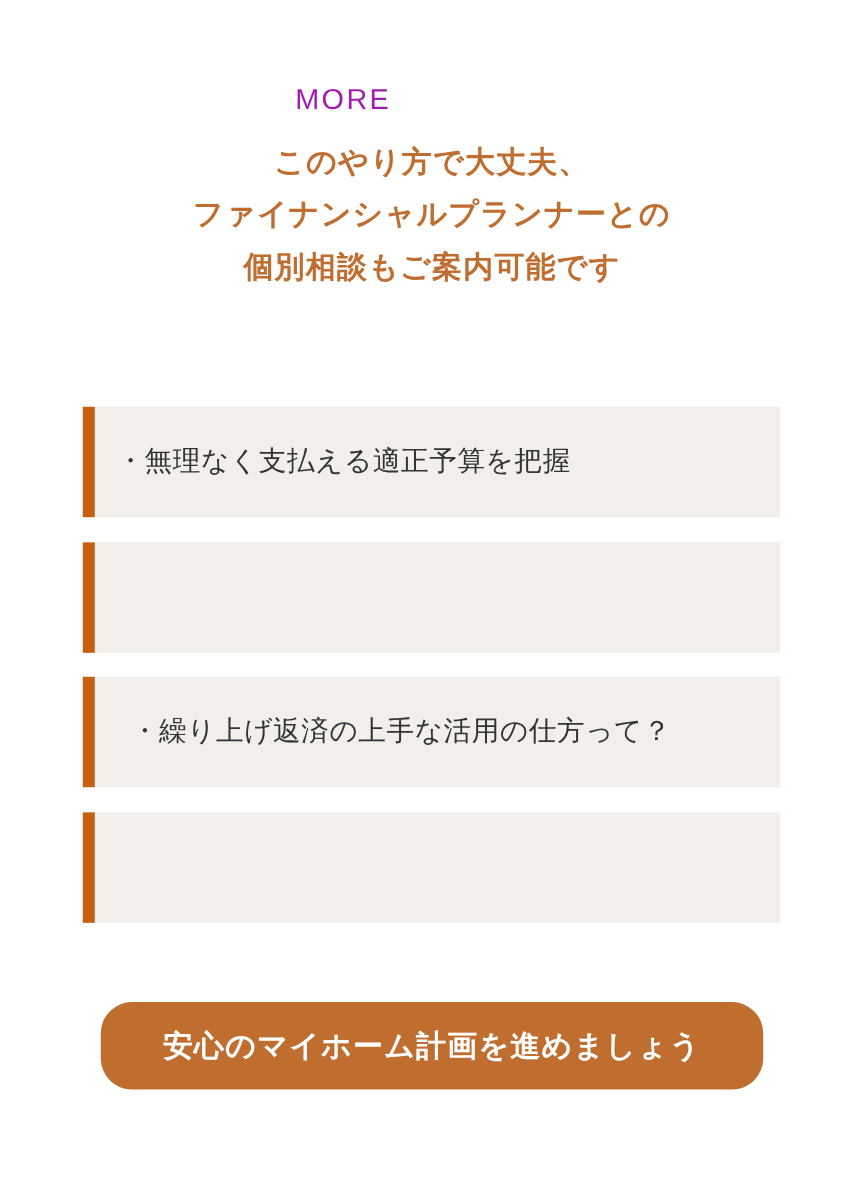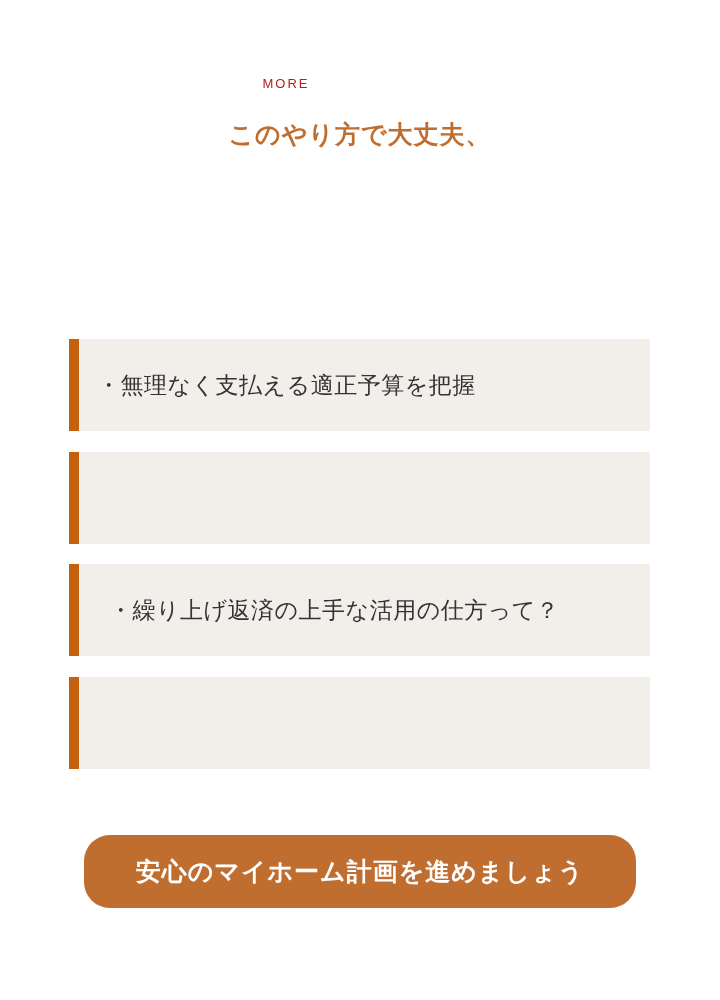--- a/index.html
+++ b/index.html
@@ -4,21 +4,21 @@
 <style>
   html, body { margin: 0; padding: 0; }
   body {
     width: 720px; height: 1000px; background: #ffffff;
     font-family: "DejaVu Sans", "Liberation Sans", sans-serif;
     position: relative; overflow: hidden;
   }
   .eyebrow {
     position: absolute; top: 70px; left: 0; width: 572px; text-align: center;
     font-family: "Liberation Sans", "DejaVu Sans", sans-serif;
-    font-size: 13px; letter-spacing: 2px; color: #b91c1c; line-height: 28px;
+    font-size: 24px; letter-spacing: 2px; color: #a21caf; line-height: 28px;
   }
   .headline {
     position: absolute; top: 113px; left: 0; width: 720px; text-align: center;
     color: #bf6e30; font-size: 25px; font-weight: bold; line-height: 44px;
     letter-spacing: 1px;
   }
   .headline div { white-space: nowrap; }
   .card {
     position: absolute; left: 69px; width: 581px; height: 92px;
     background: #f2efeb; box-sizing: border-box; text-align: center;
@@ -39,20 +39,22 @@
     font-family: "DejaVu Sans", "Liberation Sans", sans-serif;
   }
 </style>
 </head>
 <body>
 
 <div>
   <div class="eyebrow">MORE</div>
   <div class="headline">
     <div>このやり方で大丈夫、</div>
+    <div>ファイナンシャルプランナーとの</div>
+    <div>個別相談もご案内可能です</div>
   </div>
 
   <div>
     <div class="card" style="top:339px">
       <div class="bar"></div>
       <div class="text" style="left:28px">・無理なく支払える適正予算を把握</div>
     </div>
     <div class="card" style="top:452px">
       <div class="bar"></div>
     </div>

